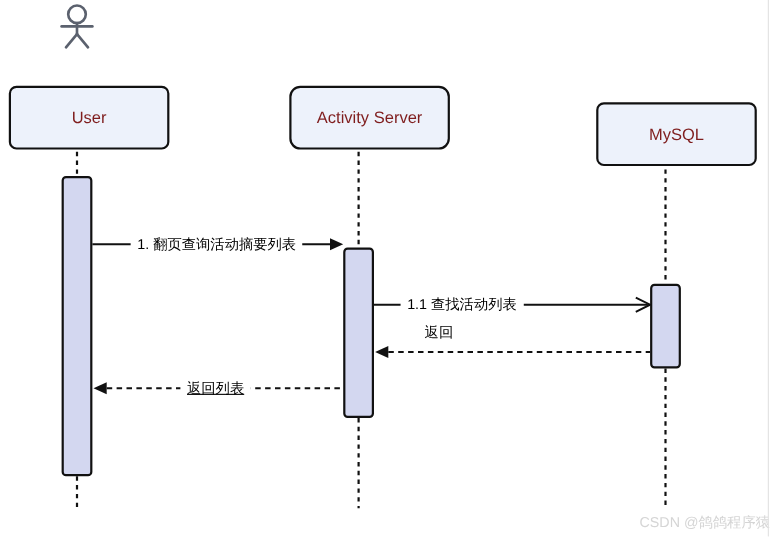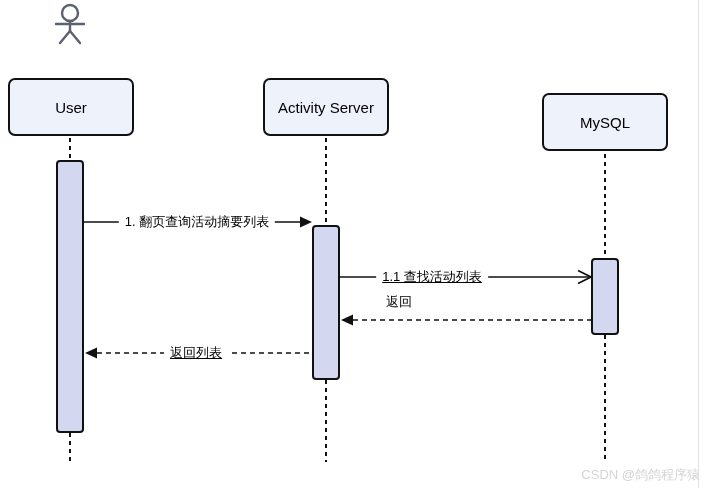--- a/index.html
+++ b/index.html
@@ -54,34 +54,34 @@
   }
   .actor {
     stroke: var(--actor-color, #5b616e);
     stroke-width: 2.4;
     fill: none;
     stroke-linecap: round;
   }
   .participant {
     position: absolute;
     top: 78px;
-    width: 126px;
+    width: 146px;
     height: 58px;
     box-sizing: border-box;
     background: var(--participant-fill, #edf2fb);
     border: 2px solid var(--stroke, #111111);
     border-radius: 7px;
     display: flex;
     align-items: center;
     justify-content: center;
     font-size: 15px;
-    color: #000000;
+    color: #7f1d1d;
   }
   .participant.p-user   { left: 8px;   }
-  .participant.p-server { left: 263px; }
+  .participant.p-server { left: 263px; border-radius: 10px; }
   .participant.p-mysql  { left: 542px; margin-top: 15px; }
   .activation {
     position: absolute;
     box-sizing: border-box;
     width: 28px;
     background: var(--activation-fill, #d3d7f0);
     border: 2px solid var(--stroke, #111111);
     border-radius: 4px;
   }
   .act-user   { left: 56px;  top: 160px; height: 273px; }
@@ -91,21 +91,21 @@
     position: absolute;
     transform: translate(-50%, -50%);
     background: #ffffff;
     padding: 0 6px;
     font-size: 13px;
     color: #000000;
     white-space: nowrap;
     line-height: 18px;
   }
   .lbl-1 { left: 197px; top: 222px; }
-  .lbl-2 { left: 432px; top: 277px; text-decoration: underline; }
+  .lbl-2 { left: 420px; top: 277px; }
   .lbl-3 { left: 399px; top: 302px; }
   .lbl-4 { left: 196px; top: 353px; text-decoration: underline; }
   .watermark {
     position: absolute;
     right: 5px;
     top: 466px;
     font-size: 13px;
     color: var(--watermark-color, #d5d5d5);
     white-space: nowrap;
     text-align: center;

